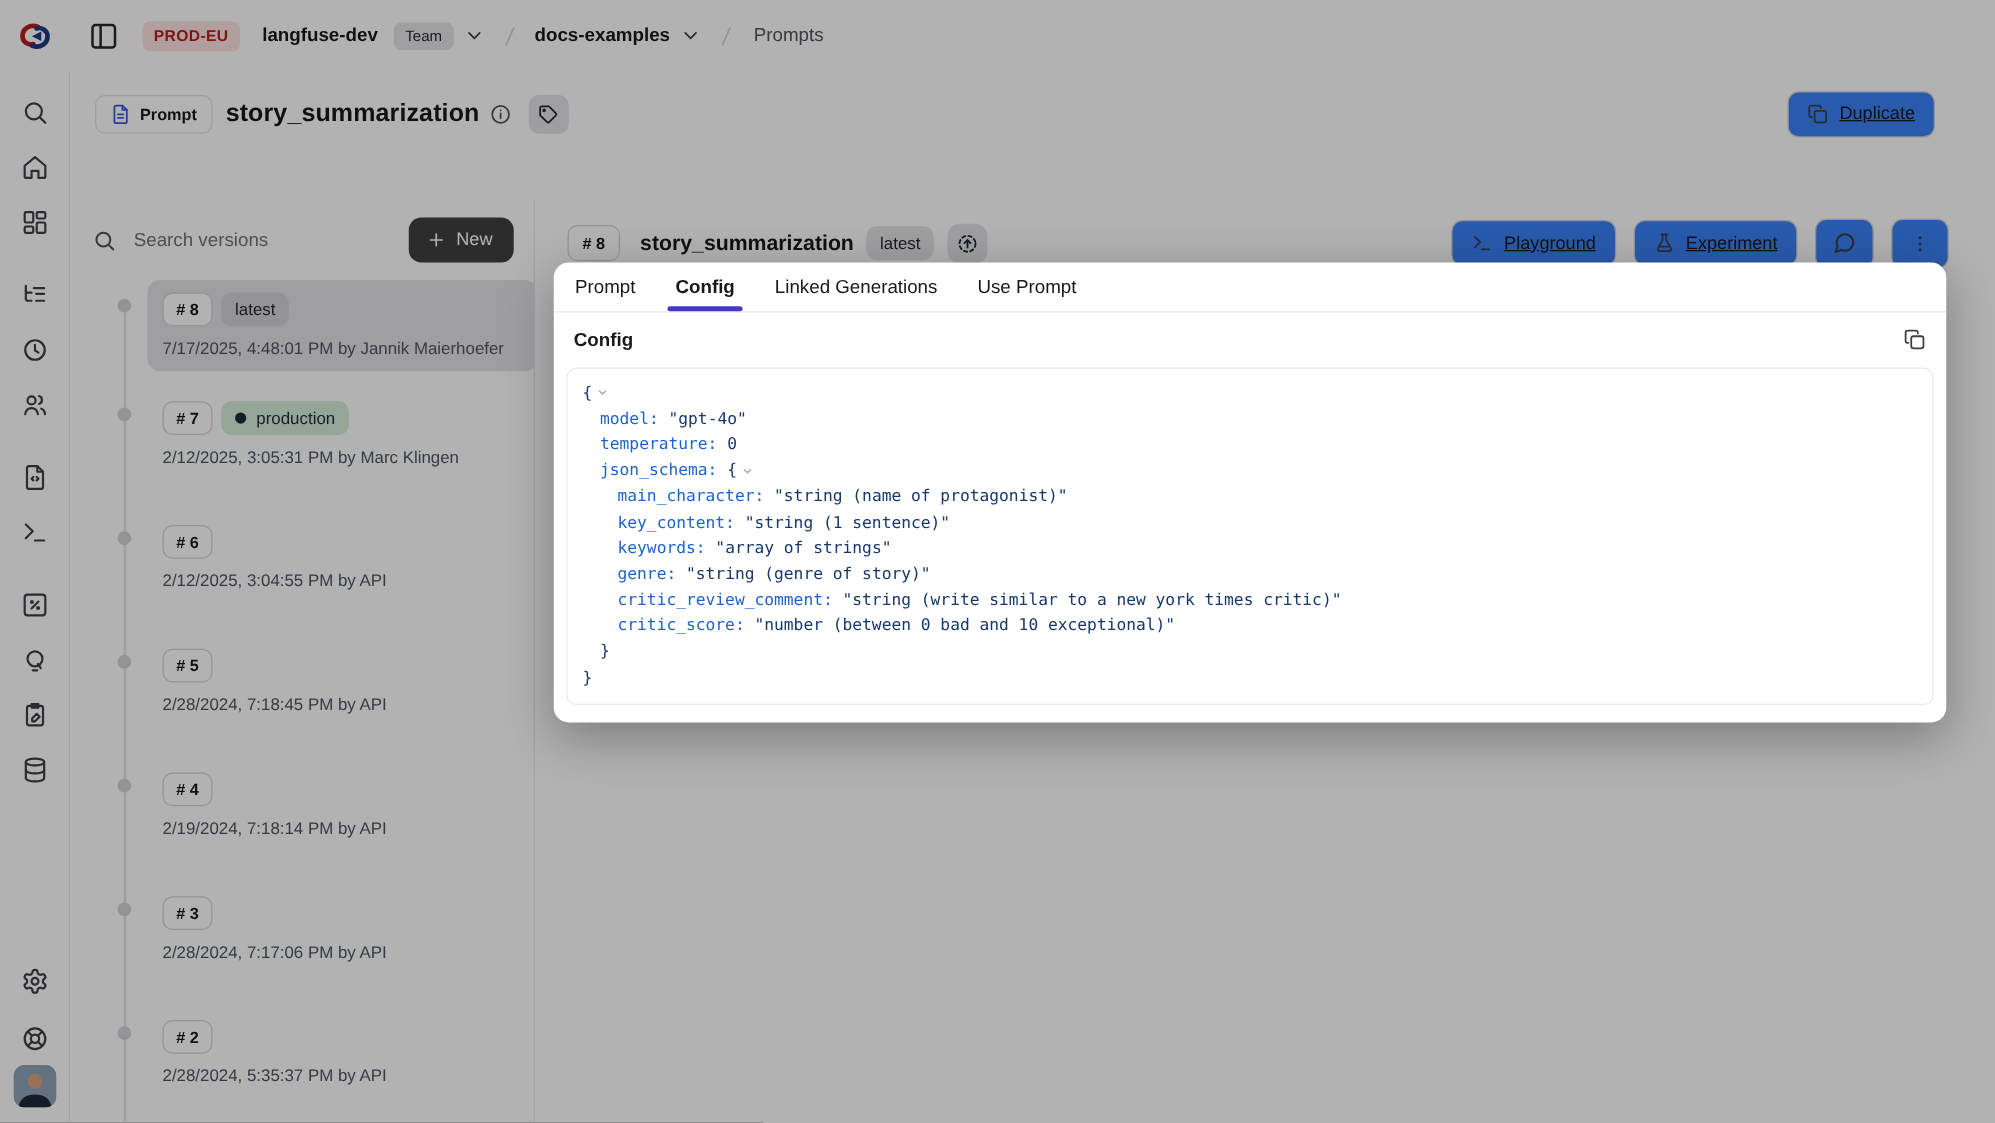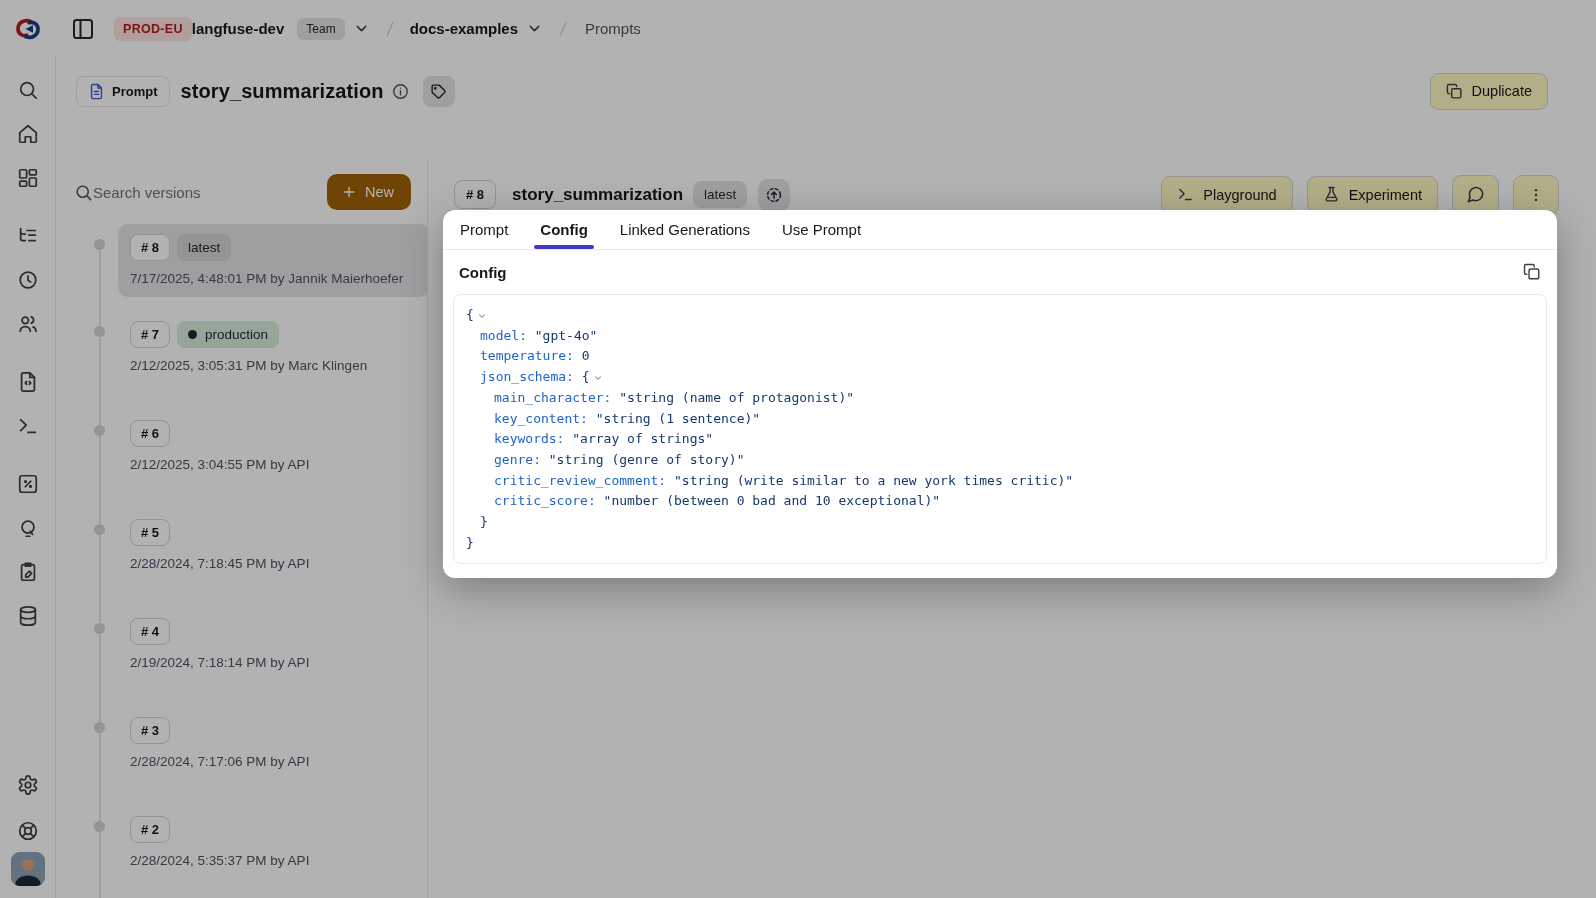--- a/index.html
+++ b/index.html
@@ -9,21 +9,21 @@
     background:#ffffff; font-family:"Liberation Sans", sans-serif; color:#18181b;
   }
   svg { display:block; }
   .icon { color:#3f3f46; }
 
   
   .topbar { position:absolute; left:0; top:0; right:0; height:57px; display:flex; align-items:center; background:#fff; }
   .logo { margin-left:13px; width:30px; height:30px; }
   .panel-toggle { margin-left:28px; color:#27272a; cursor:pointer; }
   .env-badge { margin-left:19px; background:#fee2e2; color:#b91c1c; font-size:12.5px; font-weight:600; letter-spacing:.3px; padding:5px 9px; border-radius:6px; }
-  .org-name { font-size:15px; font-weight:700; }
+  .org-name { margin-left:18px; font-size:15px; font-weight:700; }
   .org-type { margin-left:13px; background:#e4e4e7; color:#27272a; font-size:12px; padding:4px 9px; border-radius:6px; }
   .bc-chevron { margin-left:8px; color:#3f3f46; }
   .bc-slash { margin-left:10px; color:#d4d4d8; }
   .project-name { margin-left:10px; font-size:15px; font-weight:600; }
   .page-name { margin-left:12px; font-size:15px; color:#52525b; }
 
   
   .sidebar { position:absolute; left:0; top:57px; bottom:0; width:56px; background:#fff; border-right:1px solid #e8e8ec; display:flex; flex-direction:column; align-items:center; padding:22px 0 12px; }
   .side-icon { width:22px; height:22px; margin-bottom:22px; color:#3f3f46; cursor:pointer; }
   .side-gap { height:14px; }
@@ -31,36 +31,36 @@
   .avatar { width:34px; height:34px; border-radius:9px; overflow:hidden; background:#94a3b8; margin-top:10px; cursor:pointer; }
 
   
   .content { position:absolute; left:56px; top:57px; right:0; bottom:0; background:#fff; }
   .prompt-header { display:flex; align-items:center; height:36px; margin-top:16px; padding:0 48px 0 20px; }
   .type-badge { display:flex; align-items:center; gap:7px; border:1px solid #e4e4e7; border-radius:8px; background:#fff; padding:6px 11px; font-size:13px; font-weight:600; }
   .type-badge .icon { color:#3b5bdb; }
   .prompt-title { margin-left:11px; font-size:20px; font-weight:700; letter-spacing:.1px; }
   .info-icon { margin-left:8px; color:#52525b; cursor:pointer; }
   .tag-btn { margin-left:14px; width:32px; height:31px; background:#e4e4e7; border-radius:8px; display:flex; align-items:center; justify-content:center; cursor:pointer; color:#27272a; }
-  .btn-outline { display:flex; align-items:center; gap:9px; border:1px solid #d4d4d8; background:#fef9c3; border-radius:9px; font-size:14.5px; font-weight:500; color:#18181b; cursor:pointer; }
+  .btn-outline { display:flex; align-items:center; gap:9px; border:1px solid #d4d4d8; background:#3b82f6; border-radius:9px; font-size:14.5px; font-weight:500; color:#18181b; cursor:pointer;text-decoration:underline; }
   .duplicate-btn { margin-left:auto; padding:9px 15px; }
 
   .page-tabs { display:flex; margin-top:16px; padding-left:10px; }
   .page-tab { padding:4px 10px 10px; font-size:15px; font-weight:600; color:#3f3f46; cursor:pointer; border-bottom:4px solid transparent; }
   .page-tab.active { color:#18181b; border-bottom-color:#4338ca; }
 
   .panels { position:absolute; top:103px; left:0; right:0; bottom:0; display:flex; }
 
   
   .versions-panel { width:372px; border-right:1px solid #e8e8ec; padding:14px 16px 0 18px; overflow:hidden; }
   .search-row { display:flex; align-items:center; margin-bottom:14px; }
   .search-row .icon { color:#52525b; }
-  .search-input { border:none; outline:none; background:transparent; font-size:15px; width:170px; color:#15803d; font-family:"Liberation Sans", sans-serif; }
+  .search-input { border:none; outline:none; background:transparent; margin-left:14px; font-size:15px; width:170px; color:#15803d; font-family:"Liberation Sans", sans-serif; }
   .search-input::placeholder { color:#71717a; }
-  .new-btn { margin-left:auto; display:flex; align-items:center; gap:8px; background:#a16207; color:#fff; border:none; border-radius:10px; padding:10px 17px 10px 14px; font-size:14.5px; font-weight:500; cursor:pointer; }
+  .new-btn { margin-left:auto; display:flex; align-items:center; gap:8px; background:#404040; color:#fff; border:none; border-radius:10px; padding:10px 17px 10px 14px; font-size:14.5px; font-weight:500; cursor:pointer; }
   .version-list { position:relative; }
   .timeline { position:absolute; left:25px; top:22px; bottom:-20px; width:2px; background:#e4e4e7; }
   .version-item { position:relative; margin-left:44px; width:312px; border-radius:10px; padding:10px 12px 8px; margin-bottom:26px; cursor:pointer; }
   .version-item.selected { background:#e4e4e7; margin-bottom:14px; }
   .tl-dot { position:absolute; left:-24px; top:15px; width:11px; height:11px; border-radius:50%; background:#d4d4d8; }
   .v-badges { display:flex; align-items:center; gap:7px; }
   .v-num { border:1px solid #d4d4d8; background:#fff; border-radius:8px; padding:5px 10px; font-size:13px; font-weight:700; }
   .v-tag { background:#d4d4d8; border-radius:8px; padding:6px 11px; font-size:13.5px; color:#27272a; }
   .v-tag.prod { background:#d6ecd9; display:flex; align-items:center; gap:8px; color:#1f2937; }
   .prod-dot { width:9px; height:9px; border-radius:50%; background:#1f2937; }

